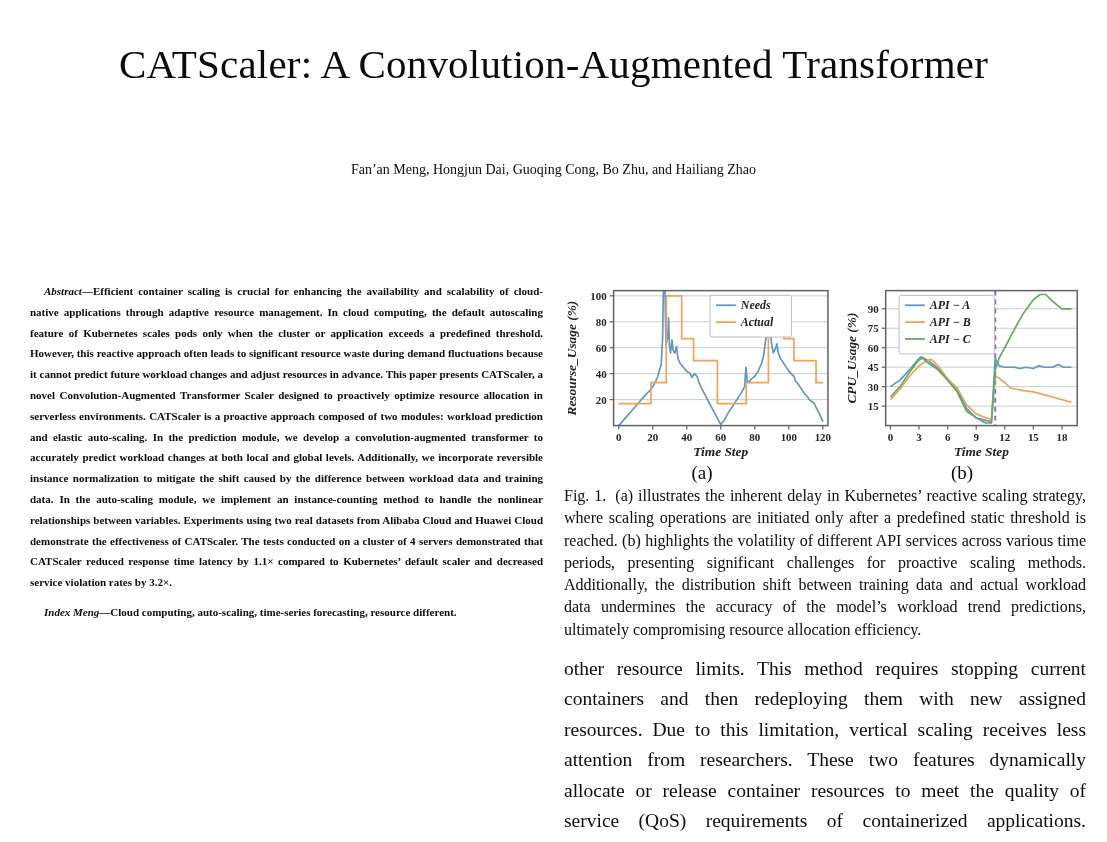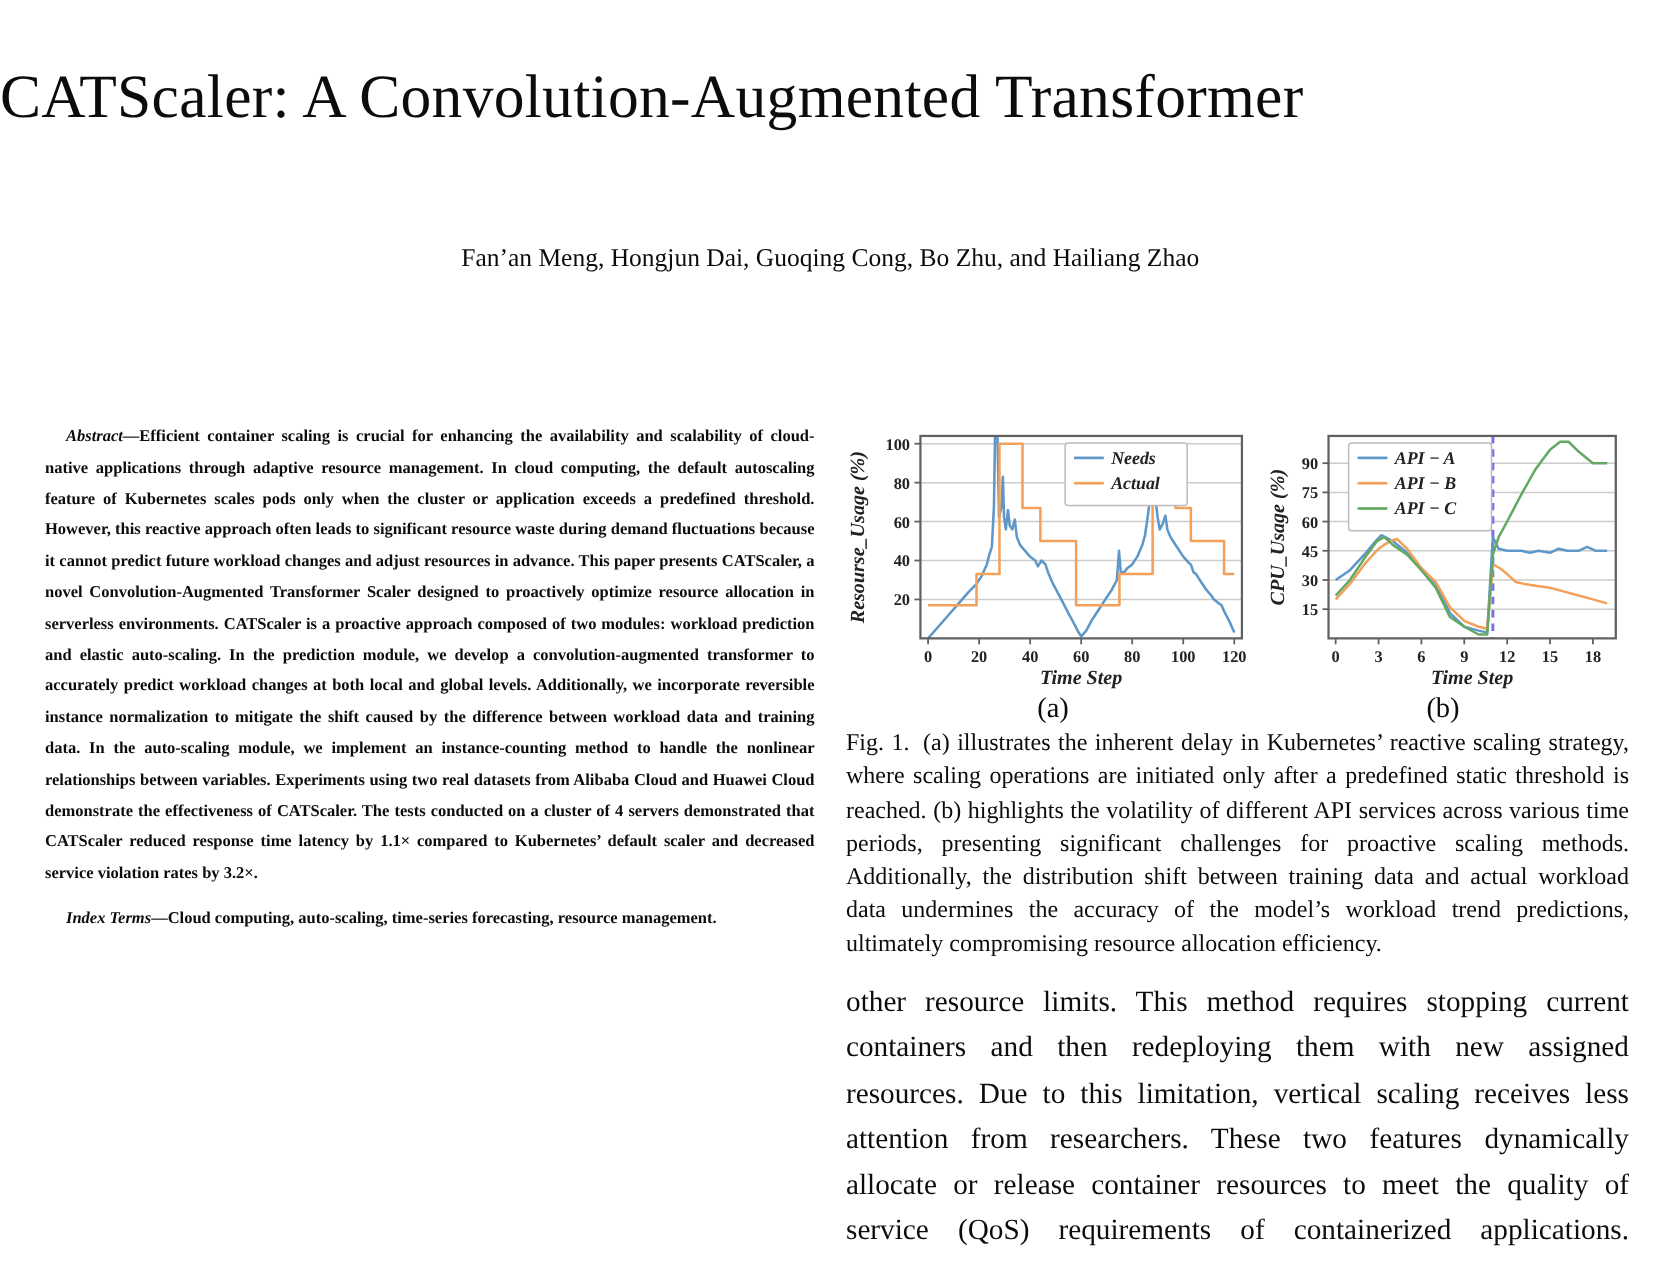--- a/index.html
+++ b/index.html
@@ -2,24 +2,24 @@
 <html><head>
 <meta charset="utf-8">
 <style>
   * { margin:0; padding:0; box-sizing:border-box; }
   html,body { background:#ffffff; }
   .page {
     position:relative; width:1107px; height:842px; overflow:hidden;
     background:#ffffff; color:#0c0c0c;
     font-family:"Liberation Serif", serif;
   }
-  .title { position:absolute; top:36px; left:0; width:100%; 
+  .title { position:absolute; top:36px; left:0; width:100%; text-align:center;
     font-size:41px; line-height:56px; font-weight:400; letter-spacing:0.2px; }
   .authors { position:absolute; top:162px; left:0; width:100%; text-align:center;
-    font-size:17px; }
+    font-size:14px; }
   .col-left { position:absolute; left:30px; top:281px; width:513px; }
   .col-right { position:absolute; left:564px; top:282px; width:522px; }
   .abstract, .index-terms {
     font-weight:bold; font-size:11px; line-height:20.8px;
     text-align:justify; text-indent:14px;
   }
   .index-terms { margin-top:9px; }
   .lead-ital { font-style:italic; font-weight:bold; }
   .charts-row { display:flex; gap:6px; align-items:flex-start; }
   .fig-labels { display:flex; margin-top:2px; }
@@ -40,21 +40,21 @@
 <div class="page">
 
   <h1 class="title">
     <div>CATScaler: A Convolution-Augmented Transformer</div>
   </h1>
 
   <div class="authors">Fan’an Meng, Hongjun Dai, Guoqing Cong, Bo Zhu, and Hailiang Zhao</div>
 
   <div class="col-left">
     <p class="abstract"><span class="lead-ital">Abstract</span><span>—Efficient container scaling is crucial for enhancing the availability and scalability of cloud-native applications through adaptive resource management. In cloud computing, the default autoscaling feature of Kubernetes scales pods only when the cluster or application exceeds a predefined threshold. However, this reactive approach often leads to significant resource waste during demand fluctuations because it cannot predict future workload changes and adjust resources in advance. This paper presents CATScaler, a novel Convolution-Augmented Transformer Scaler designed to proactively optimize resource allocation in serverless environments. CATScaler is a proactive approach composed of two modules: workload prediction and elastic auto-scaling. In the prediction module, we develop a convolution-augmented transformer to accurately predict workload changes at both local and global levels. Additionally, we incorporate reversible instance normalization to mitigate the shift caused by the difference between workload data and training data. In the auto-scaling module, we implement an instance-counting method to handle the nonlinear relationships between variables. Experiments using two real datasets from Alibaba Cloud and Huawei Cloud demonstrate the effectiveness of CATScaler. The tests conducted on a cluster of 4 servers demonstrated that CATScaler reduced response time latency by 1.1× compared to Kubernetes’ default scaler and decreased service violation rates by 3.2×.</span></p>
-    <p class="index-terms"><span class="lead-ital">Index Terms</span><span>—Cloud computing, auto-scaling, time-series forecasting, resource management.</span></p>
+    <p class="index-terms"><span class="lead-ital">Index Meng</span><span>—Cloud computing, auto-scaling, time-series forecasting, resource different.</span></p>
   </div>
 
   <div class="col-right">
     <div class="charts-row">
       <svg class="chart" width="276" height="178" viewBox="0 0 276 178">
           <line x1="50" y1="117.84615384615384" x2="266" y2="117.84615384615384" stroke="#cccccc" stroke-width="1"></line>
           <line x1="50" y1="91.69230769230768" x2="266" y2="91.69230769230768" stroke="#cccccc" stroke-width="1"></line>
           <line x1="50" y1="65.53846153846155" x2="266" y2="65.53846153846155" stroke="#cccccc" stroke-width="1"></line>
           <line x1="50" y1="39.38461538461537" x2="266" y2="39.38461538461537" stroke="#cccccc" stroke-width="1"></line>
           <line x1="50" y1="13.230769230769226" x2="266" y2="13.230769230769226" stroke="#cccccc" stroke-width="1"></line>

